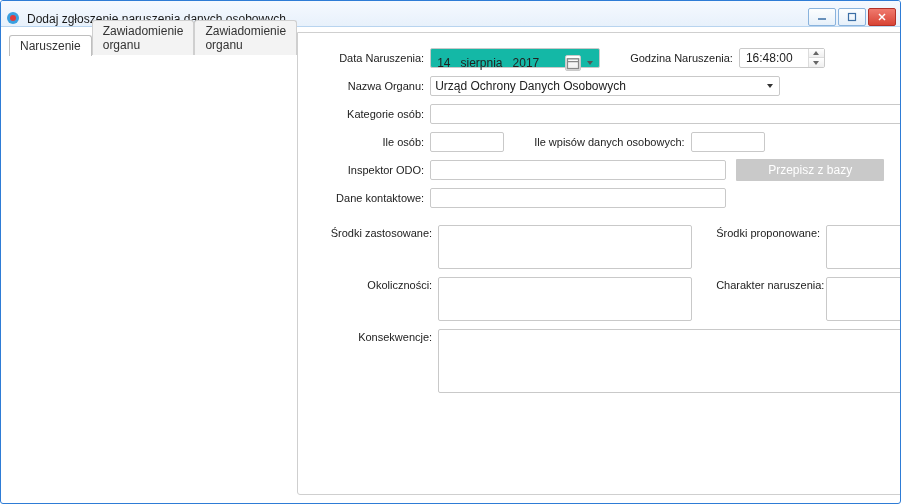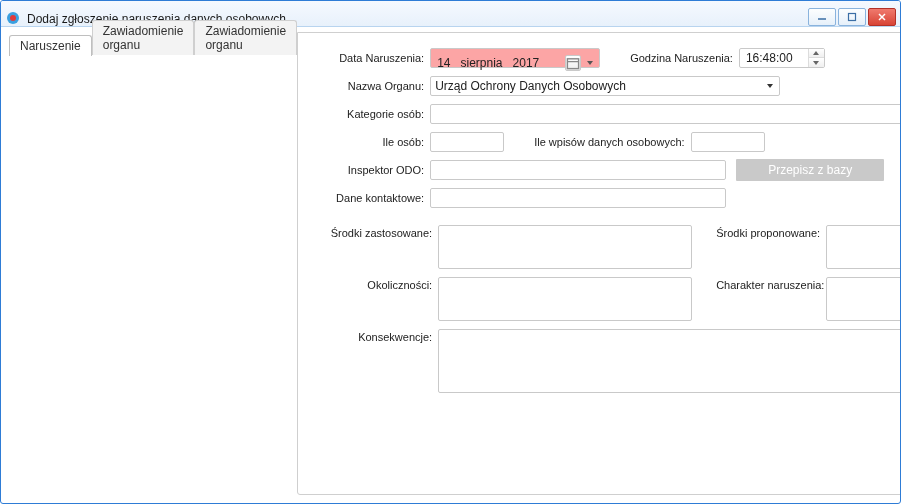--- a/index.html
+++ b/index.html
@@ -125,21 +125,21 @@
   }
   input[type="text"] { height: 20px; }
   textarea { resize: none; }
   .date-wrap {
     display: flex;
     align-items: center;
     border: 1px solid #c9c9c9;
     border-radius: 2px;
     height: 20px;
     padding: 9px 2px 0 6px;
-    background: #fca5a5;
+    background: #14b8a6;
     width: 170px;
   }
   .date-wrap .segs { flex: 1; display: flex; gap: 10px; font-size: 12px; }
   .date-wrap .cal-btn {
     width: 16px; height: 16px;
     border: 1px solid #c9c9c9;
     border-radius: 2px;
     background: linear-gradient(#fff,#efefef);
     display: flex; align-items: center; justify-content: center;
     margin-right: 2px;

